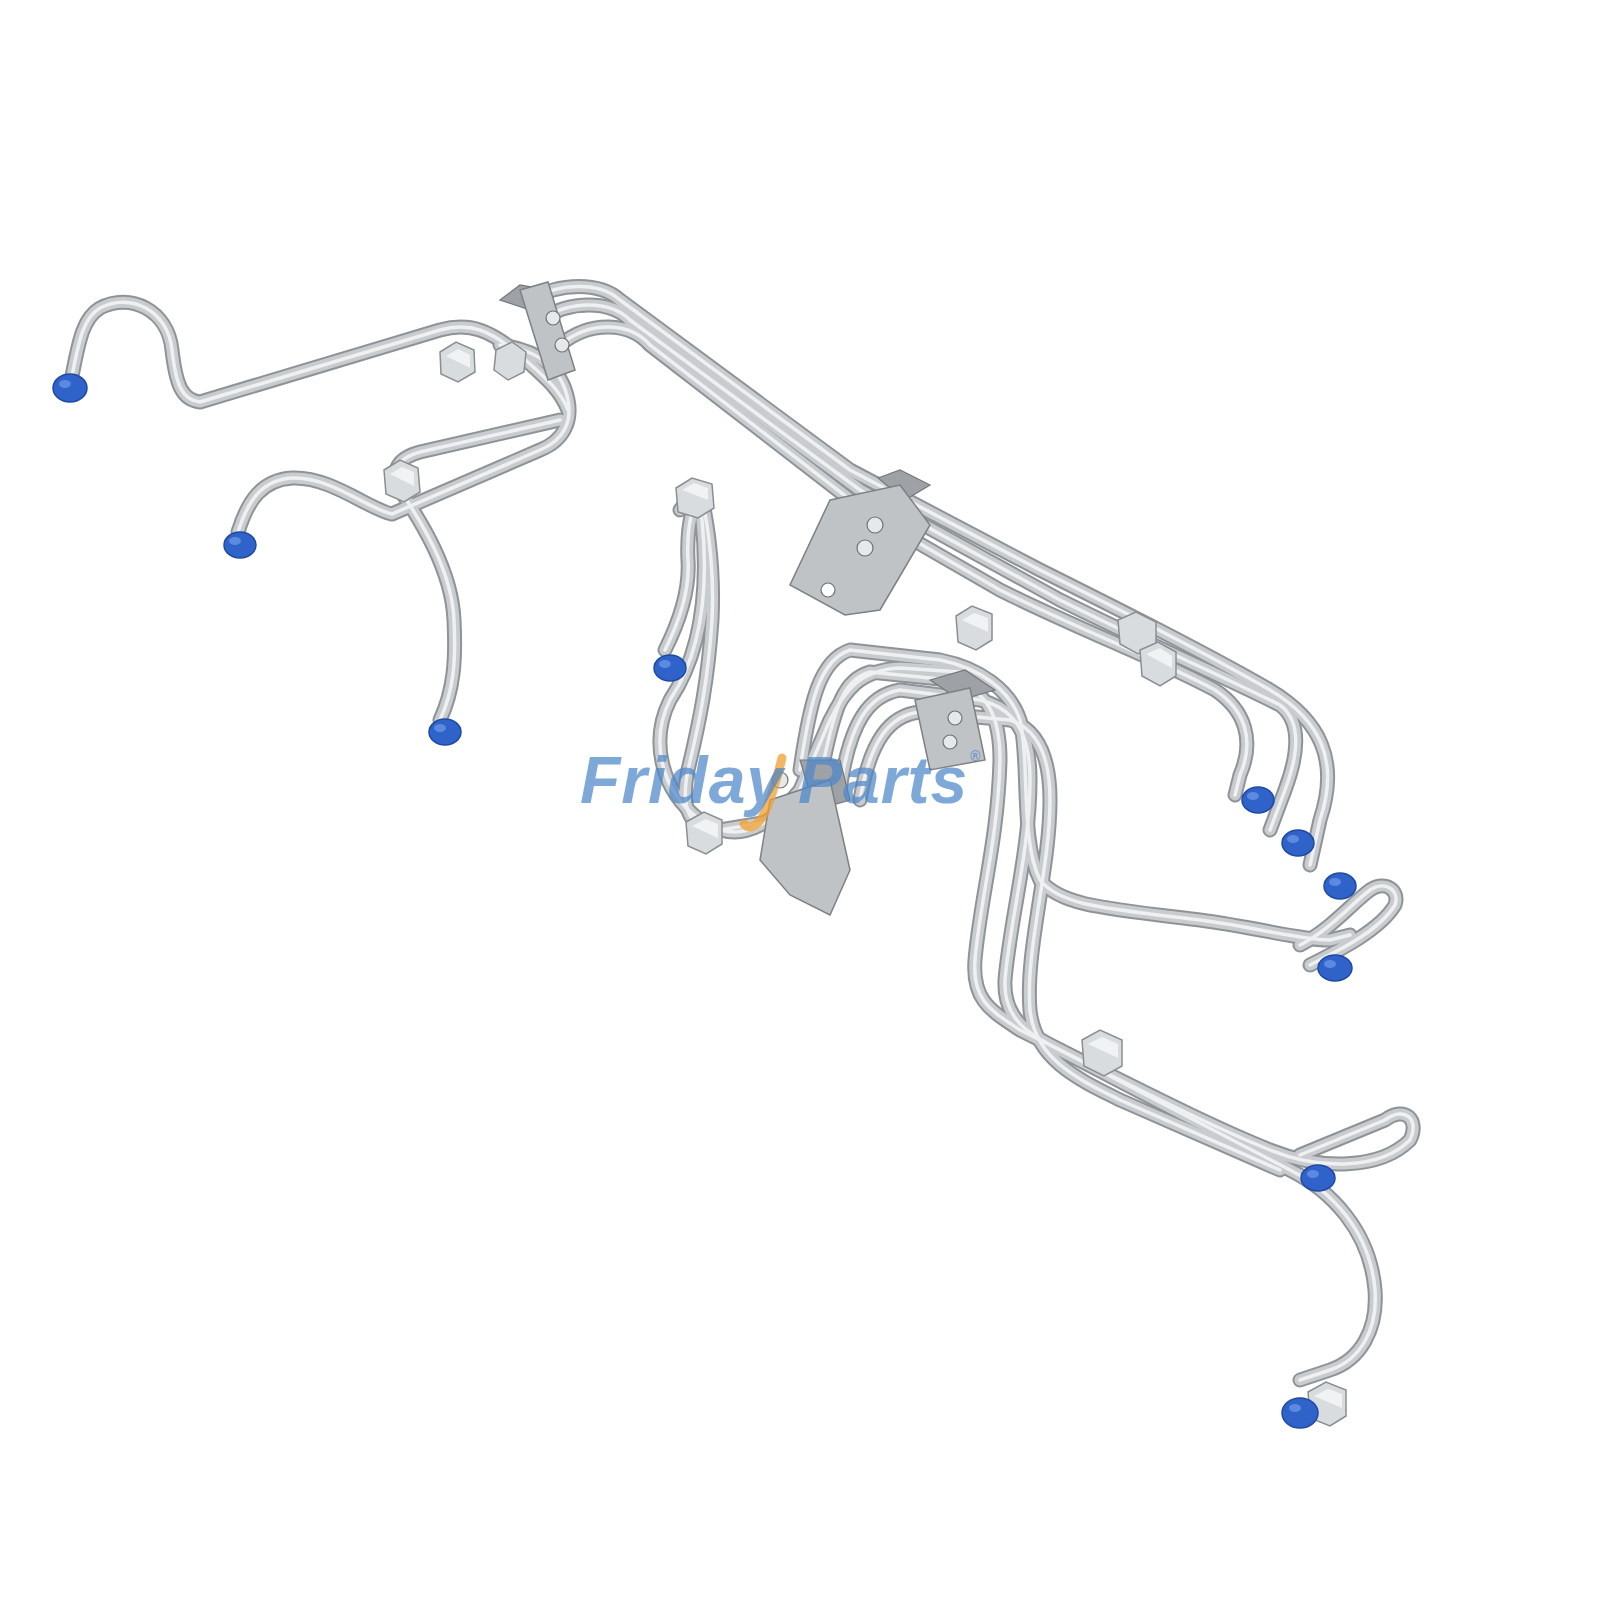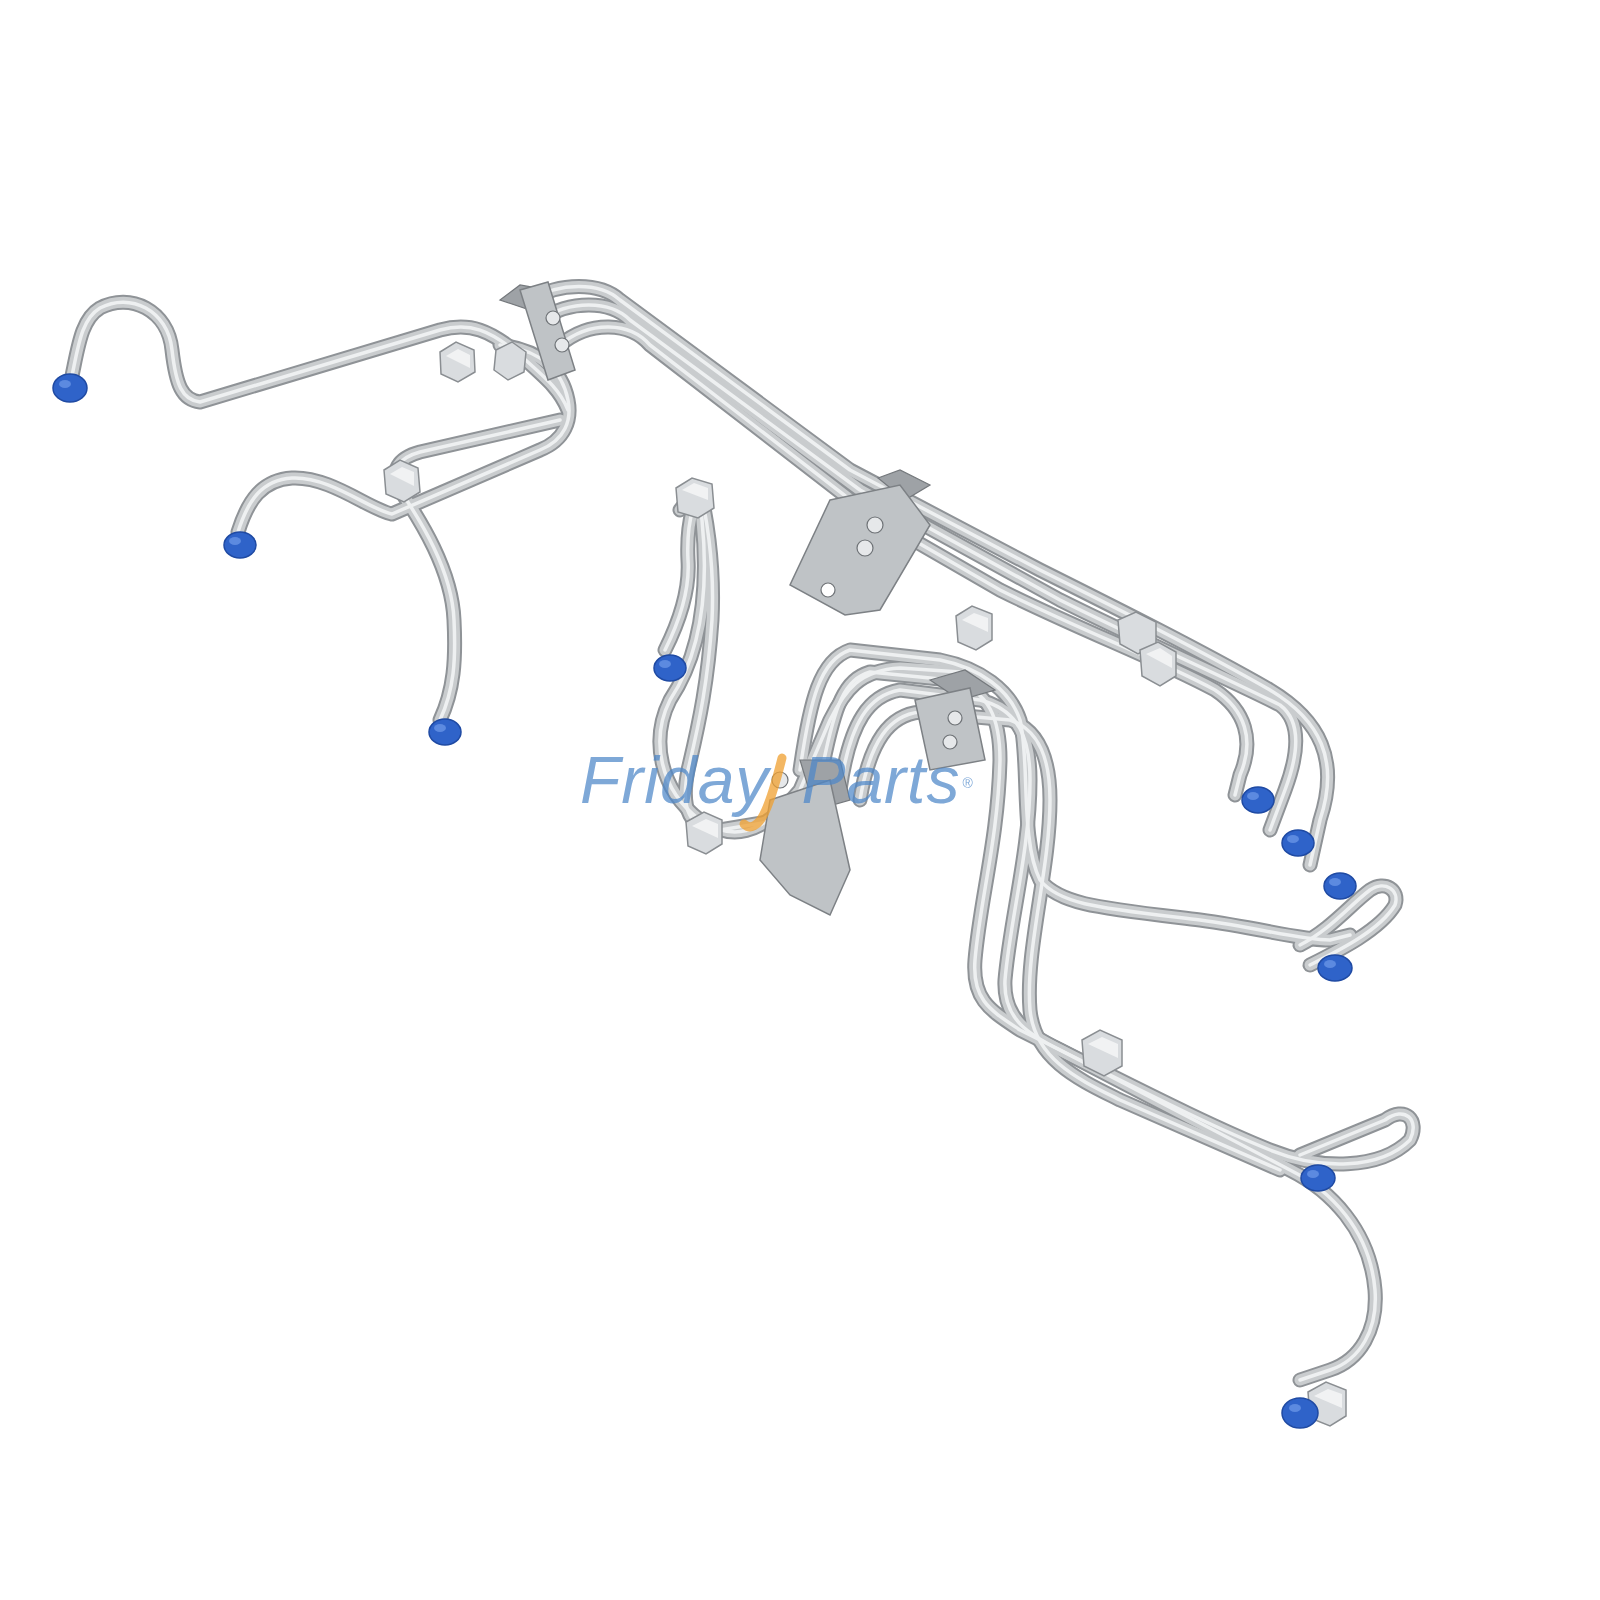--- a/index.html
+++ b/index.html
@@ -12,23 +12,23 @@
   .cap { fill: #2f63c9; stroke: #1f4aa3; stroke-width: 1.5; }
   .cap-hi { fill: #5c8ae0; }
   .nut { fill: #d9dcdf; stroke: #8a8e92; stroke-width: 1.5; }
   .nut-face { fill: #f1f2f3; }
   .bracket { fill: #bfc3c6; stroke: #7d8185; stroke-width: 1.5; }
   .bracket-side { fill: #9ea2a6; stroke: #74787c; stroke-width: 1.2; }
   .bolt { fill: #e6e8ea; stroke: #6e7276; stroke-width: 1.2; }
   .hole { fill: #ffffff; stroke: #6e7276; stroke-width: 1.2; }
   #watermark {
     position: absolute; left: 580px; top: 742px;
-    font-family: "Liberation Sans", sans-serif; font-weight: normal; font-style: italic;
+    font-family: "Liberation Sans", sans-serif; font-weight: bold; font-style: italic;
     font-size: 66px; letter-spacing: 1px; color: #4d87c9; opacity: 0.72;
-    white-space: nowrap; display: flex; align-items: center;
+    white-space: nowrap; display: flex; align-items: flex-start;
   }
   #watermark .wm-part { display: inline-block; }
   #watermark .wm-mark { font-size: 14px; font-style: normal; margin-left: 2px; margin-top: 6px; }
   #wm-swoosh { position: absolute; left: 736px; top: 752px; width: 60px; height: 92px; opacity: 0.75; }
 </style>
 </head>
 <body>
 
 <svg id="photo" viewBox="0 0 1600 1600" xmlns="http://www.w3.org/2000/svg">
 
@@ -204,15 +204,15 @@
       </g>
   </g>
 </svg>
 
 <svg id="wm-swoosh" viewBox="0 0 60 92" xmlns="http://www.w3.org/2000/svg">
   <path d="M46 6 C40 30 34 50 28 62 C22 74 14 78 8 72" fill="none" stroke="#f0a030" stroke-width="9" stroke-linecap="round"></path>
 </svg>
 
 <div id="watermark">
   <span class="wm-part">Friday</span>
-  <span class="wm-part" style="margin-left:32px;">Parts</span>
+  <span class="wm-part" style="margin-left:14px;">Parts</span>
   <span class="wm-mark">®</span>
 </div>
 
 </body></html>

